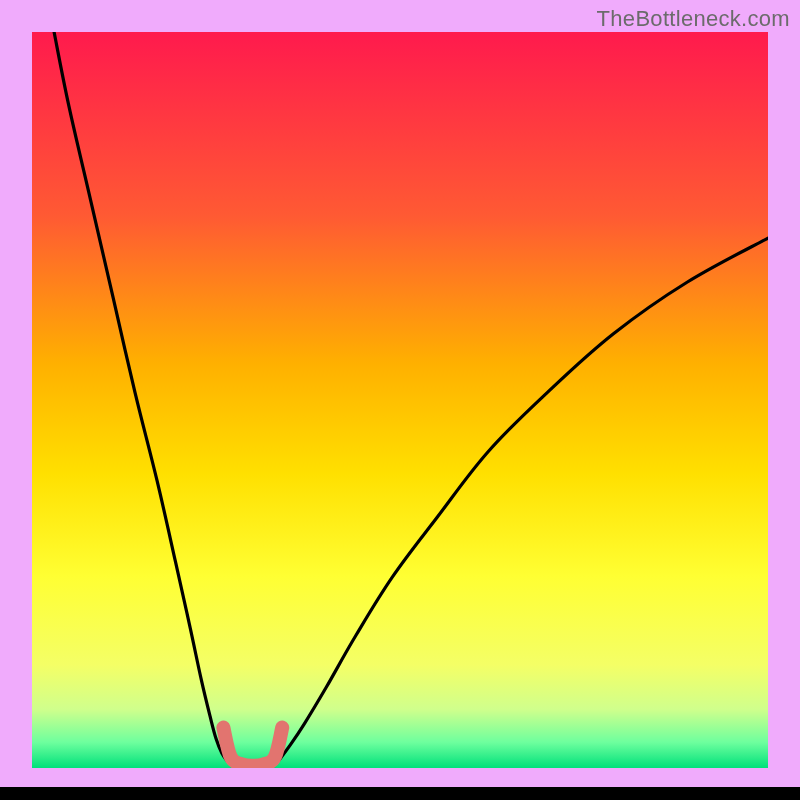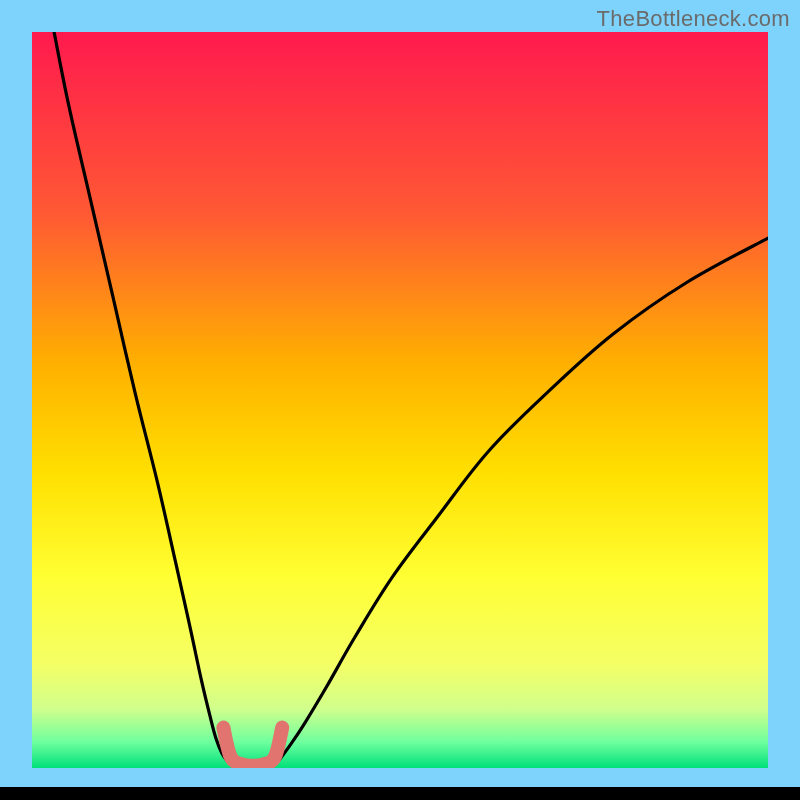--- a/index.html
+++ b/index.html
@@ -10,21 +10,21 @@
     background: #000;
     overflow: hidden;
     font-family: Arial, Helvetica, sans-serif;
   }
   .frame {
     position: absolute;
     left: 0;
     top: 0;
     width: 800px;
     height: 787px;
-    background: #7dd3fc;
+    background: #f0abfc;
   }
   .plot {
     position: absolute;
     left: 32px;
     top: 32px;
     width: 736px;
     height: 736px;
     overflow: hidden;
   }
   .watermark {

